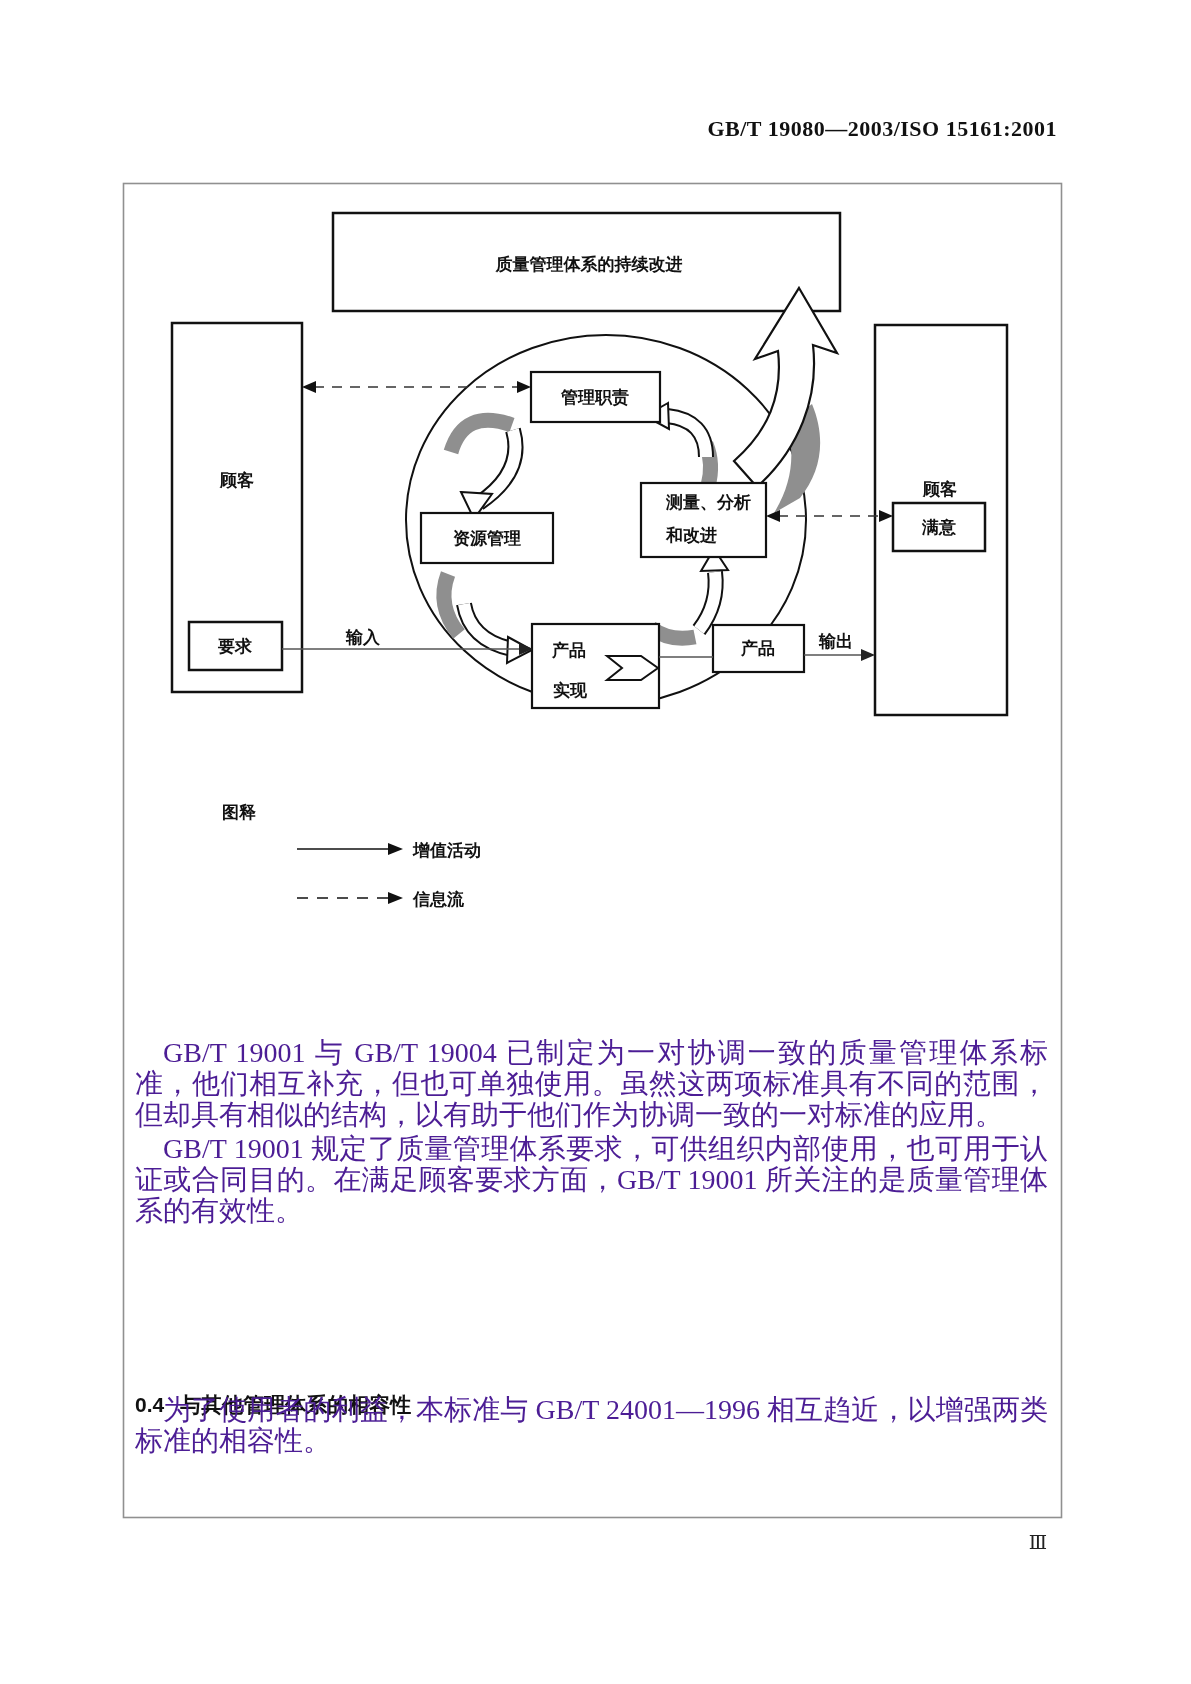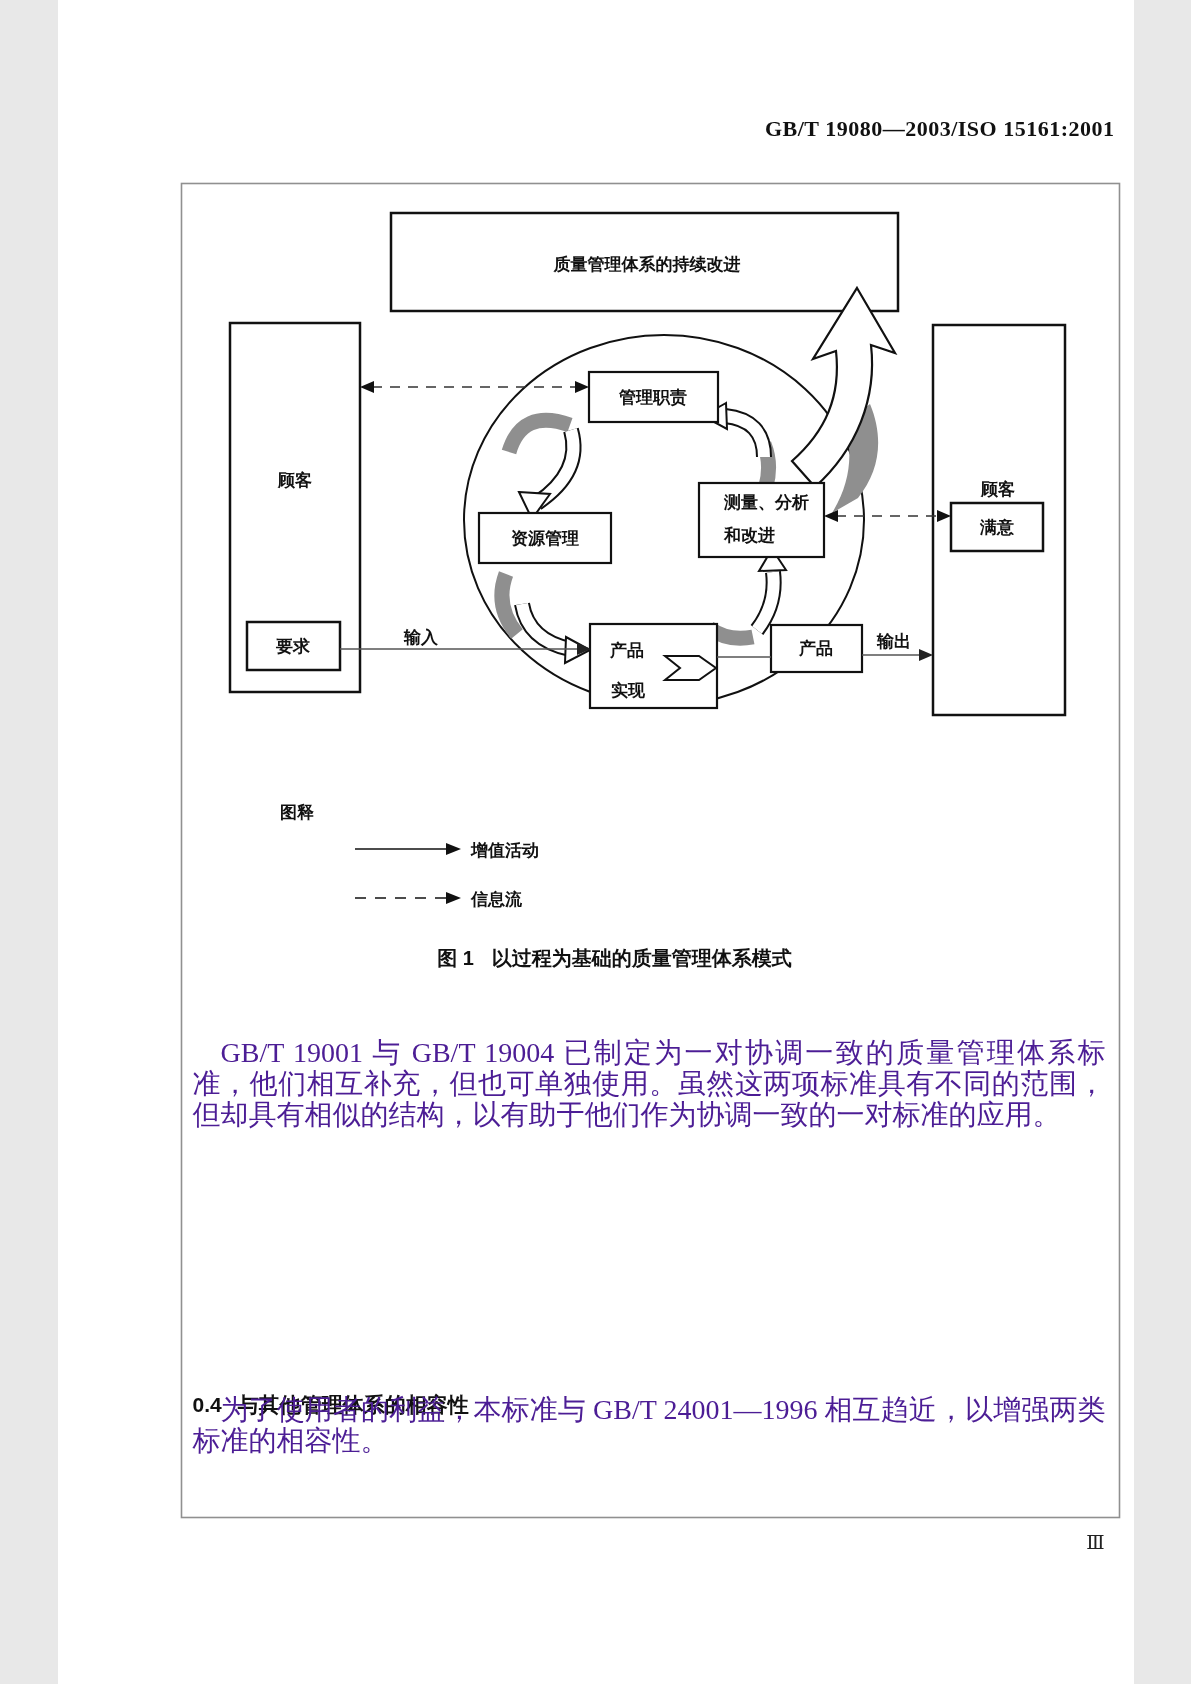--- a/index.html
+++ b/index.html
@@ -1,17 +1,17 @@
 <!DOCTYPE html>
 <html><head>
 <meta charset="utf-8">
 <style>
   html,body{margin:0;padding:0;background:#e8e8e8;}
   .page{
-    position:relative;width:1076px;height:1684px;background:#ffffff;
+    position:relative;width:1191px;height:1684px;background:#ffffff;
     font-family:"Liberation Serif","DejaVu Serif",serif;color:#1a1a1a;
     overflow:hidden;margin:0 auto;
   }
   .header{
     position:absolute;top:116px;left:0;width:1057px;text-align:right;
     font-size:22px;font-weight:700;letter-spacing:.5px;
     font-family:"Liberation Serif","DejaVu Serif",serif;color:#111;
   }
   svg.fig{position:absolute;top:0;left:0;width:1191px;height:1684px;}
   .dlabel{font:600 17px "Liberation Serif","DejaVu Serif",serif;fill:#111;}
@@ -145,27 +145,25 @@
       <polygon points="388,843 403,849 388,855" fill="#111"></polygon>
     </g>
     <text class="dlabel" x="413" y="856" text-anchor="start">增值活动</text>
     <g>
       <line x1="297" y1="898" x2="390" y2="898" stroke="#111" stroke-width="1.7" stroke-dasharray="11 9"></line>
       <polygon points="388,892 403,898 388,904" fill="#111"></polygon>
     </g>
     <text class="dlabel" x="413" y="905" text-anchor="start">信息流</text>
   </svg>
 
-  <div class="caption">
-    <span class="cap-label">图 1</span><span>以过程为基础的质量管理体系模式</span>
-  </div>
 
 
   <div class="bodytext" id="bodytext-1">
     <p>GB/T 19001 与 GB/T 19004 已制定为一对协调一致的质量管理体系标准，他们相互补充，但也可单独使用。虽然这两项标准具有不同的范围，但却具有相似的结构，以有助于他们作为协调一致的一对标准的应用。</p>
+    <p>GB/T 19001 规定了质量管理体系要求，可供组织内部使用，也可用于认证或合同目的。在满足顾客要求方面，GB/T 19001 所关注的是质量管理体系的有效性。</p>
   </div>
 
   <div class="sec-heading" id="sec04-heading">
     <span class="sec-num">0.4</span><span>与其他管理体系的相容性</span>
   </div>
 
   <div class="bodytext" id="bodytext-2">
     <p>为了使用者的利益，本标准与 GB/T 24001—1996 相互趋近，以增强两类标准的相容性。</p>
   </div>
 

